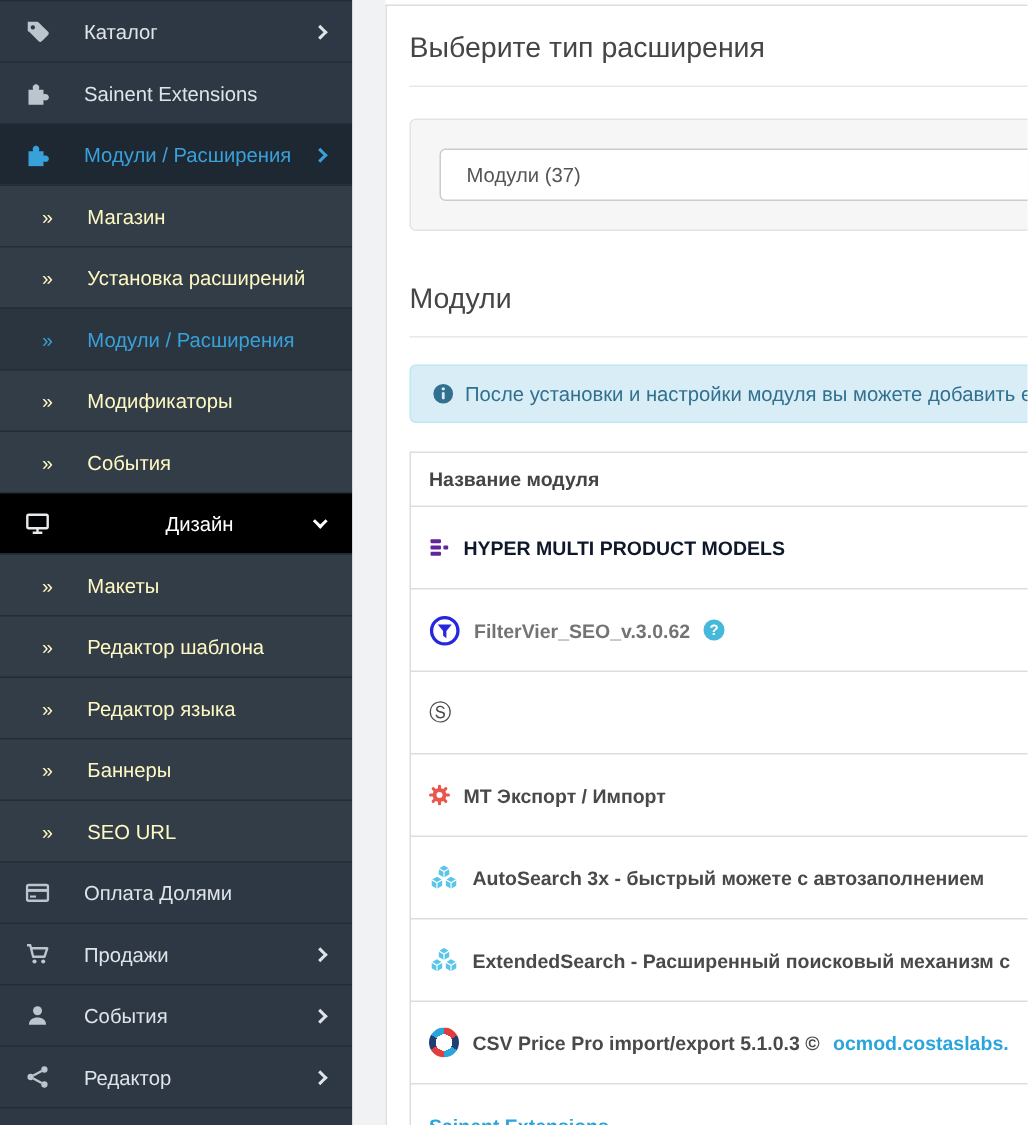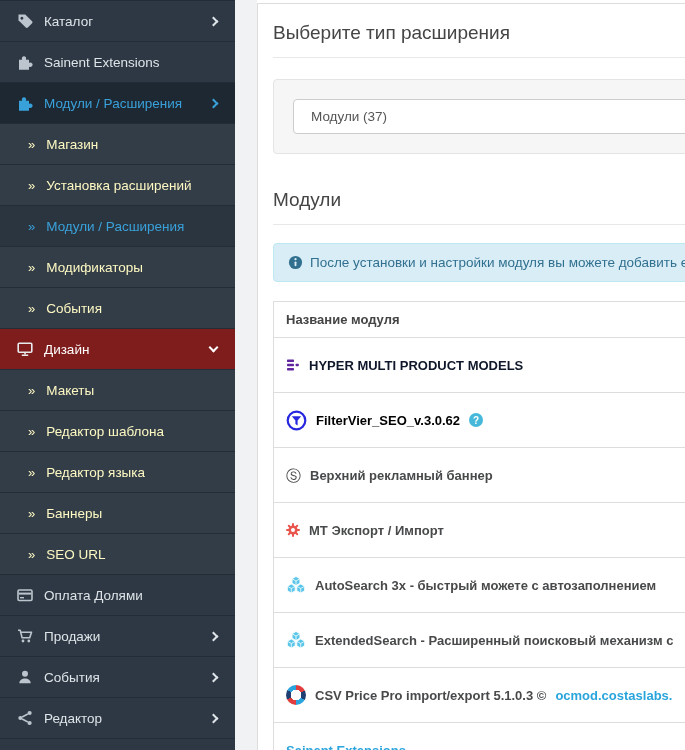--- a/index.html
+++ b/index.html
@@ -19,39 +19,39 @@
     height: 41px; display: flex; align-items: center;
     padding: 0 16px; border-top: 1px solid #232d37;
     font-size: 13.5px; color: #dee4e8; cursor: pointer;
     background: #2d3844; white-space: nowrap;
   }
   .sb-item .sb-icon {
     width: 17px; height: 16px; margin-right: 11px; flex: 0 0 17px;
     display: flex; align-items: center; justify-content: center;
     color: #bcc5cd;
   }
-  .sb-item .sb-label { flex: 1; overflow: hidden; }
+  .sb-item .sb-label { flex: 1; overflow: hidden; margin-left: 12px; }
   .chev {
     width: 7px; height: 7px; margin-right: 2px;
     border-style: solid; border-color: currentColor;
     border-width: 2px 2px 0 0; flex: 0 0 auto;
   }
   .chev.right { transform: rotate(45deg); }
   .chev.down  { transform: rotate(135deg); margin-top: -3px; }
 
   .sb-item.sub {
     background: #333d48; color: #fef9c3; padding-left: 28px;
     font-size: 13.5px;
   }
   .sb-item.sub .sub-marker { margin-right: 11px; font-size: 13px; color: inherit; }
   .sb-item.sub .sub-marker::before { content: "\00BB"; }
 
   .sb-item.active-parent { background: #1e2833; color: #39a1da; }
   .sb-item.active-parent .sb-icon { color: #39a1da; }
-  .sb-item.open { background: #7f1d1d; color: #ffffff; }
+  .sb-item.open { background: #000000; color: #ffffff; text-align: center; }
   .sb-item.open .sb-icon { color: #e8ebee; }
   .sb-item.sub.active { background: #2b3540; color: #39a1da; }
 
   
   .main {
     position: absolute; left: 235px; top: 0; bottom: 0; width: 460px;
     background: #fff;
   }
   .gutter {
     position: absolute; left: 0; top: 0; bottom: 0; width: 22px;
@@ -92,21 +92,21 @@
   }
   .trow {
     height: 55px; display: flex; align-items: center; gap: 9px;
     padding: 0 12px; border-bottom: 1px solid #ddd;
     font-size: 13px; font-weight: bold; color: #47494b; white-space: nowrap;
   }
   .trow:last-child { border-bottom: none; }
   .ricon { display: flex; align-items: center; flex: 0 0 auto; }
   .rlabel { text-decoration: none; color: inherit; }
   .rlabel.purple { color: #0f172a; }
-  .rlabel.blue { color: #000000; }
+  .rlabel.blue { color: #737373; }
   .rlabel.lightblue { color: #29a5dc; }
   .inline-link { color: #29a5dc; text-decoration: none; font-weight: bold; }
   .s-glyph { font-size: 15px; color: #47494b; font-weight: 400; line-height: 1; }
   .help-badge {
     width: 14px; height: 14px; border-radius: 50%;
     background: #46b8da; color: #fff; font-size: 10px; font-weight: bold;
     display: inline-flex; align-items: center; justify-content: center;
     cursor: pointer; flex: 0 0 auto;
   }
   .shutter-icon {
@@ -304,21 +304,20 @@
                 <circle cx="10.5" cy="10.5" r="8.8" fill="none" stroke="#2727e0" stroke-width="2.2"></circle>
                 <path d="M5.8,6.3 h9.4 l-3.6,4.3 v4.9 l-2.2,-1.6 v-3.3 Z" fill="#2727e0"></path>
               </svg>
           </span>
           <a href="#" class="rlabel blue">FilterVier_SEO_v.3.0.62</a>
           <span class="help-badge">?</span>
         </div>
 
         <div class="trow">
           <span class="ricon s-glyph">Ⓢ</span>
-          <span class="rlabel">Верхний рекламный баннер</span>
         </div>
 
         <div class="trow">
           <span class="ricon">
             <svg width="14" height="14" viewBox="0 0 14 14">
                 <g fill="#e8564e">
                   <rect x="6" y="0" width="2" height="14" rx="1"></rect>
                   <rect x="6" y="0" width="2" height="14" rx="1" transform="rotate(45 7 7)"></rect>
                   <rect x="6" y="0" width="2" height="14" rx="1" transform="rotate(90 7 7)"></rect>
                   <rect x="6" y="0" width="2" height="14" rx="1" transform="rotate(135 7 7)"></rect>

